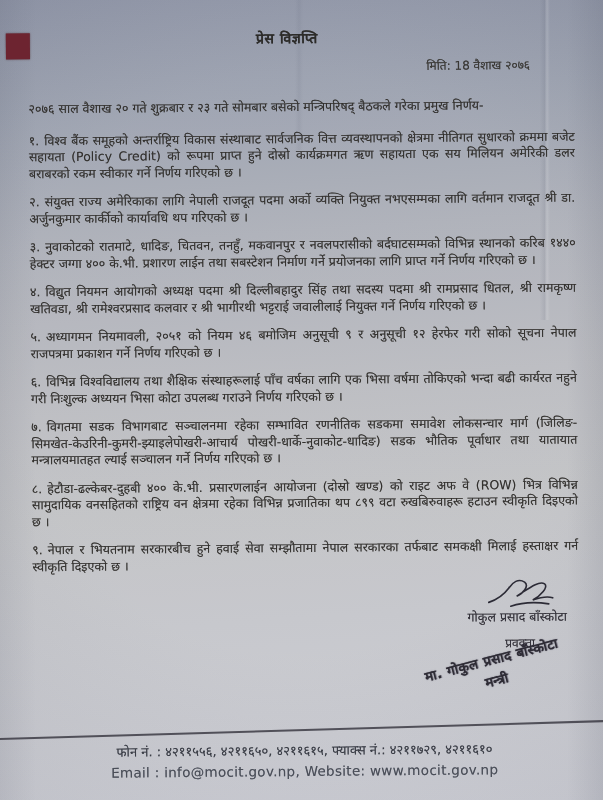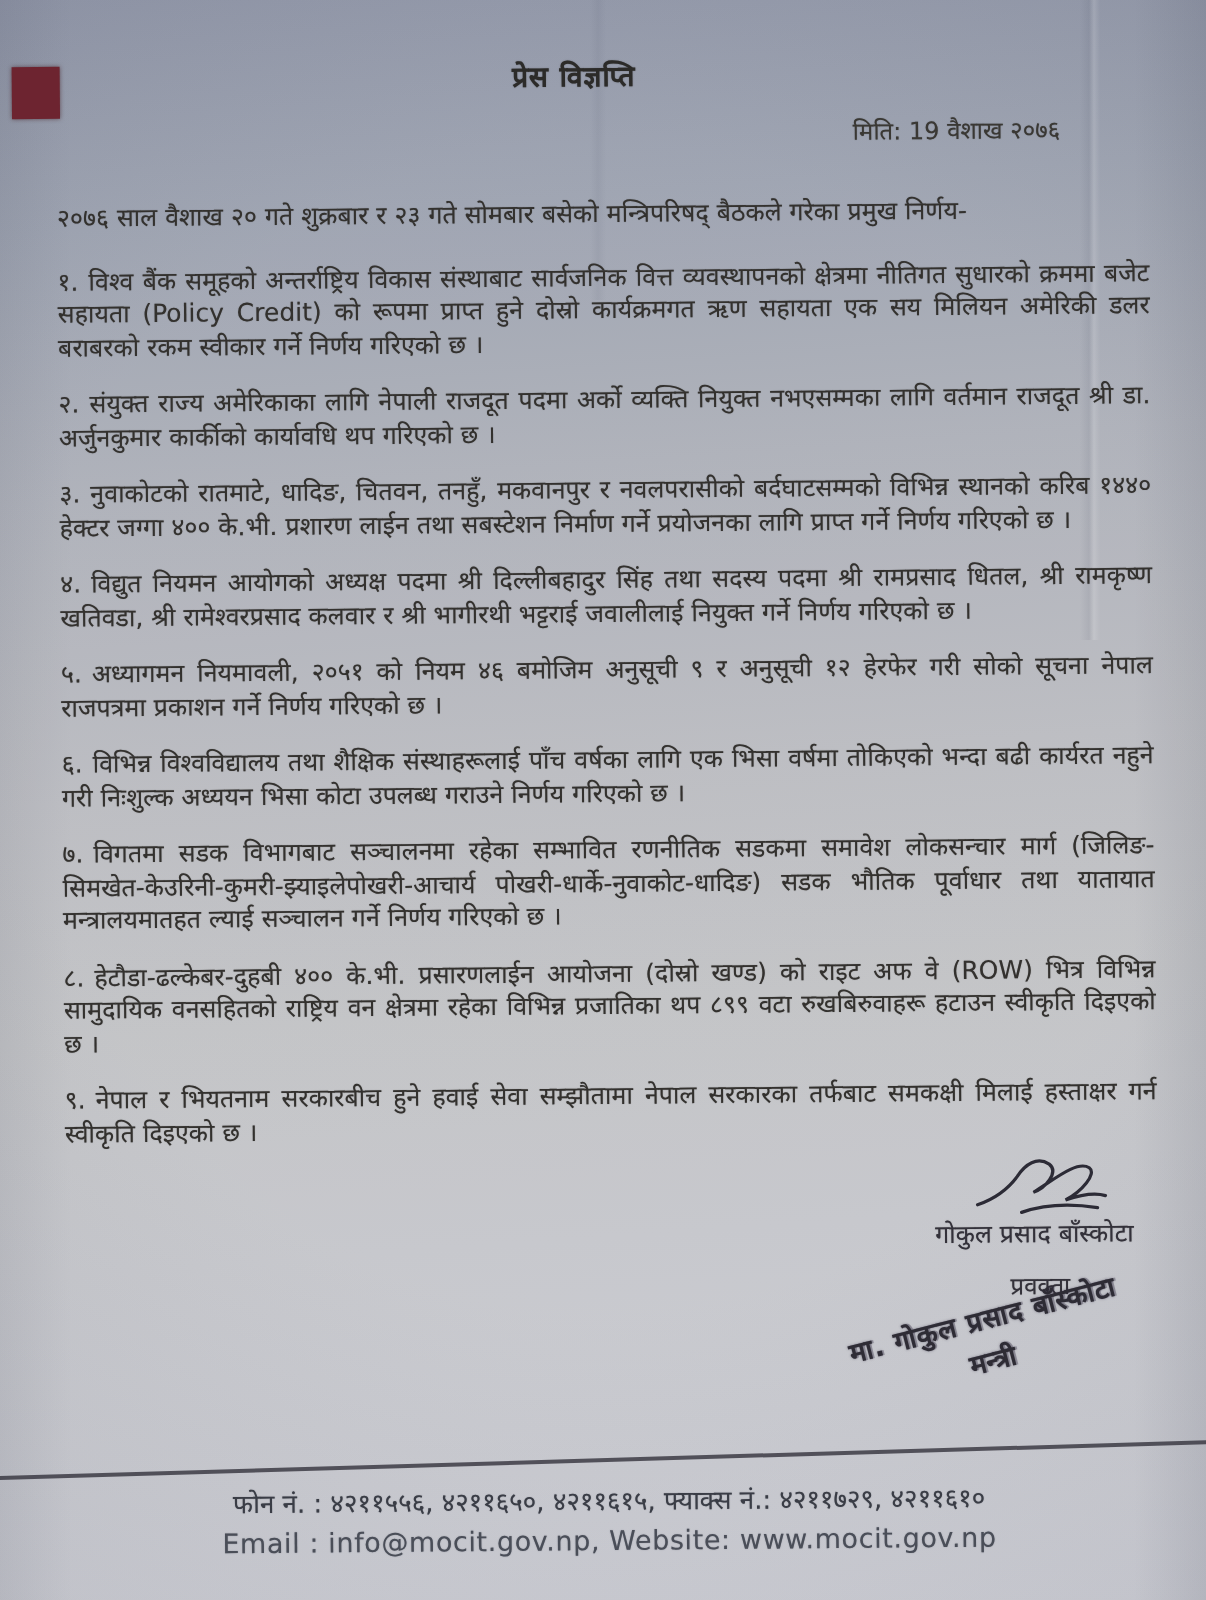--- a/index.html
+++ b/index.html
@@ -48,21 +48,21 @@
 
 <div class="vignette"></div>
 <div class="crease1"></div>
 <div class="crease2"></div>
 
 <div class="sheet">
 
   <div class="red-marker"></div>
 
   <div class="doc-title">प्रेस विज्ञप्ति</div>
-  <div class="doc-date">मिति: 19 वैशाख २०७६</div>
+  <div class="doc-date">मिति: 18 वैशाख २०७६</div>
 
   <div class="content">
     <p class="intro">२०७६ साल वैशाख २० गते शुक्रबार र २३ गते सोमबार बसेको मन्त्रिपरिषद् बैठकले गरेका प्रमुख निर्णय-</p>
 
     <p class="decision"><span class="dnum">१.</span><span>विश्व बैंक समूहको अन्तर्राष्ट्रिय विकास संस्थाबाट सार्वजनिक वित्त व्यवस्थापनको क्षेत्रमा नीतिगत सुधारको क्रममा बजेट सहायता (Policy Credit) को रूपमा प्राप्त हुने दोस्रो कार्यक्रमगत ऋण सहायता एक सय मिलियन अमेरिकी डलर बराबरको रकम स्वीकार गर्ने निर्णय गरिएको छ ।</span></p>
     <p class="decision"><span class="dnum">२.</span><span>संयुक्त राज्य अमेरिकाका लागि नेपाली राजदूत पदमा अर्को व्यक्ति नियुक्त नभएसम्मका लागि वर्तमान राजदूत श्री डा. अर्जुनकुमार कार्कीको कार्यावधि थप गरिएको छ ।</span></p>
     <p class="decision"><span class="dnum">३.</span><span>नुवाकोटको रातमाटे, धादिङ, चितवन, तनहुँ, मकवानपुर र नवलपरासीको बर्दघाटसम्मको विभिन्न स्थानको करिब १४४० हेक्टर जग्गा ४०० के.भी. प्रशारण लाईन तथा सबस्टेशन निर्माण गर्ने प्रयोजनका लागि प्राप्त गर्ने निर्णय गरिएको छ ।</span></p>
     <p class="decision"><span class="dnum">४.</span><span>विद्युत नियमन आयोगको अध्यक्ष पदमा श्री दिल्लीबहादुर सिंह तथा सदस्य पदमा श्री रामप्रसाद धितल, श्री रामकृष्ण खतिवडा, श्री रामेश्वरप्रसाद कलवार र श्री भागीरथी भट्टराई जवालीलाई नियुक्त गर्ने निर्णय गरिएको छ ।</span></p>
     <p class="decision"><span class="dnum">५.</span><span>अध्यागमन नियमावली, २०५१ को नियम ४६ बमोजिम अनुसूची ९ र अनुसूची १२ हेरफेर गरी सोको सूचना नेपाल राजपत्रमा प्रकाशन गर्ने निर्णय गरिएको छ ।</span></p>
     <p class="decision"><span class="dnum">६.</span><span>विभिन्न विश्वविद्यालय तथा शैक्षिक संस्थाहरूलाई पाँच वर्षका लागि एक भिसा वर्षमा तोकिएको भन्दा बढी कार्यरत नहुने गरी निःशुल्क अध्ययन भिसा कोटा उपलब्ध गराउने निर्णय गरिएको छ ।</span></p>

